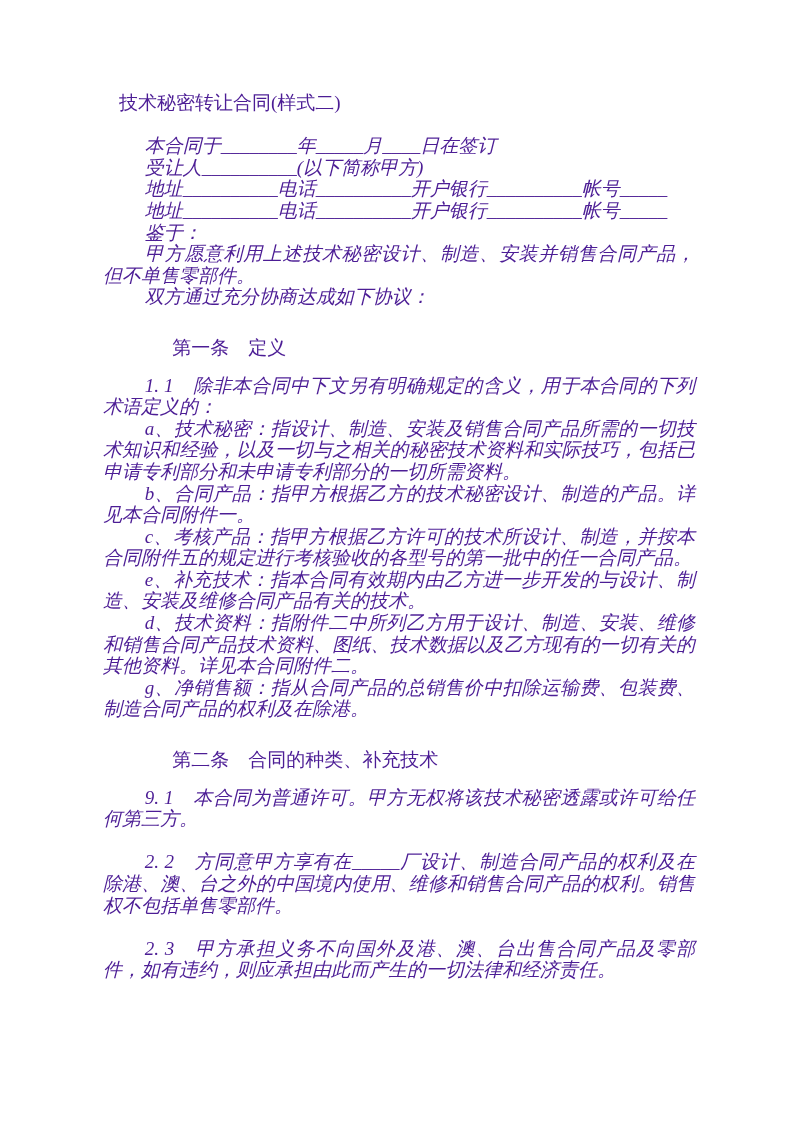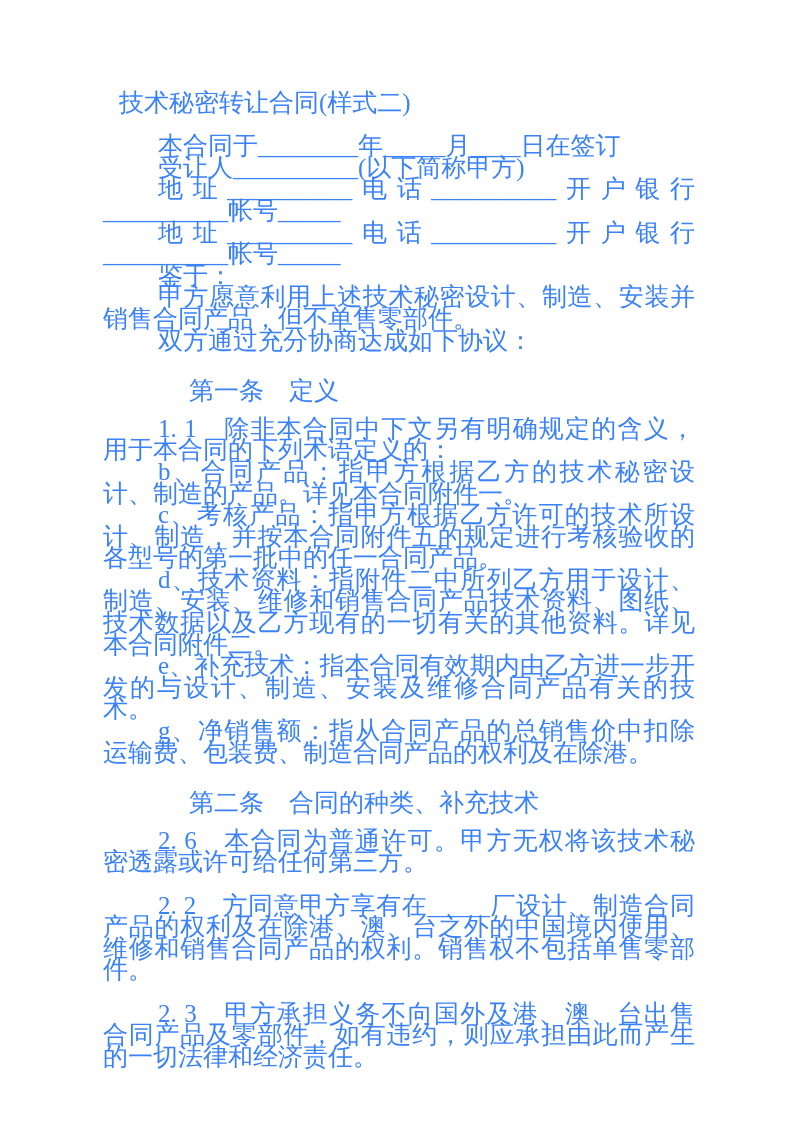--- a/index.html
+++ b/index.html
@@ -13,28 +13,28 @@
     height: 1132px;
     background: #ffffff;
     overflow: hidden;
   }
   .doc {
     position: absolute;
     left: 103px;
     top: 92px;
     width: 592px;
     font-family: "Liberation Serif", "DejaVu Serif", serif;
-    font-size: 25px;
+    font-size: 19px;
     line-height: 21.6px;
-    color: #3b82f6;
+    color: #4c1d95;
     text-align: justify;
     letter-spacing: 0;
   }
   .doc .title   { text-indent: 16px; text-align: left; }
-  .doc .para    { text-indent: 2.2em; margin: 0; }
+  .doc .para    { text-indent: 2.2em; margin: 0; font-style: italic; }
   .doc .heading { text-indent: 2.8em; margin: 16px; text-align: left; }
   .doc .blank   { height: 21.6px; }
   .doc .gap     { height: 13px; }
 </style>
 </head>
 <body>
 
 <div class="page">
   <div class="doc">
     <div class="title">技术秘密转让合同(样式二)</div>
@@ -43,27 +43,28 @@
         <div class="para">本合同于________年_____月____日在签订</div>
         <div class="para">受让人__________(以下简称甲方)</div>
         <div class="para">地址__________电话__________开户银行__________帐号_____</div>
         <div class="para">地址__________电话__________开户银行__________帐号_____</div>
         <div class="para">鉴于：</div>
         <div class="para">甲方愿意利用上述技术秘密设计、制造、安装并销售合同产品，但不单售零部件。</div>
         <div class="para">双方通过充分协商达成如下协议：</div>
         <div class="gap"></div>
         <div class="heading">第一条　定义</div>
         <div class="para">1. 1　除非本合同中下文另有明确规定的含义，用于本合同的下列术语定义的：</div>
+        <div class="para">a、技术秘密：指设计、制造、安装及销售合同产品所需的一切技术知识和经验，以及一切与之相关的秘密技术资料和实际技巧，包括已申请专利部分和未申请专利部分的一切所需资料。</div>
         <div class="para">b、合同产品：指甲方根据乙方的技术秘密设计、制造的产品。详见本合同附件一。</div>
         <div class="para">c、考核产品：指甲方根据乙方许可的技术所设计、制造，并按本合同附件五的规定进行考核验收的各型号的第一批中的任一合同产品。</div>
+        <div class="para">e、补充技术：指本合同有效期内由乙方进一步开发的与设计、制造、安装及维修合同产品有关的技术。</div>
         <div class="para">d、技术资料：指附件二中所列乙方用于设计、制造、安装、维修和销售合同产品技术资料、图纸、技术数据以及乙方现有的一切有关的其他资料。详见本合同附件二。</div>
-        <div class="para">e、补充技术：指本合同有效期内由乙方进一步开发的与设计、制造、安装及维修合同产品有关的技术。</div>
         <div class="para">g、净销售额：指从合同产品的总销售价中扣除运输费、包装费、制造合同产品的权利及在除港。</div>
         <div class="gap"></div>
         <div class="heading">第二条　合同的种类、补充技术</div>
-        <div class="para">2. 6　本合同为普通许可。甲方无权将该技术秘密透露或许可给任何第三方。</div>
+        <div class="para">9. 1　本合同为普通许可。甲方无权将该技术秘密透露或许可给任何第三方。</div>
         <div class="blank"></div>
         <div class="para">2. 2　方同意甲方享有在_____厂设计、制造合同产品的权利及在除港、澳、台之外的中国境内使用、维修和销售合同产品的权利。销售权不包括单售零部件。</div>
         <div class="blank"></div>
         <div class="para">2. 3　甲方承担义务不向国外及港、澳、台出售合同产品及零部件，如有违约，则应承担由此而产生的一切法律和经济责任。</div>
       </div>
   </div>
 </div>
 
 </body></html>

